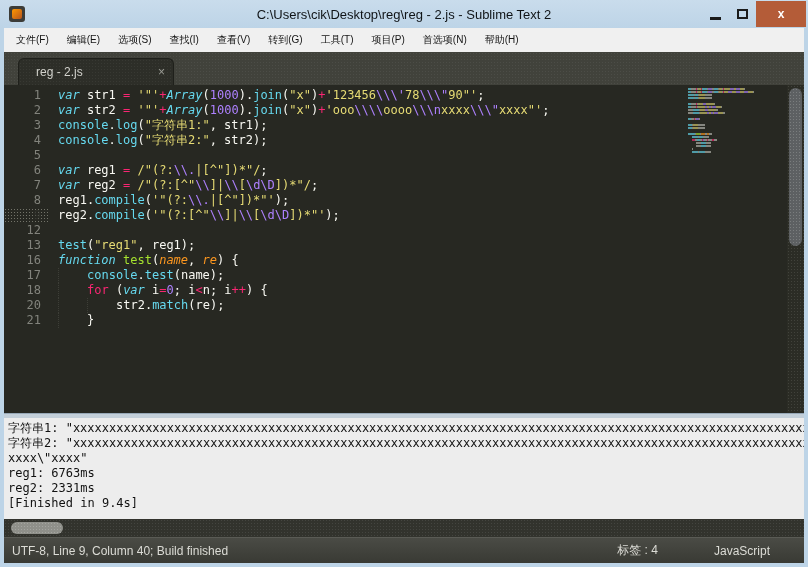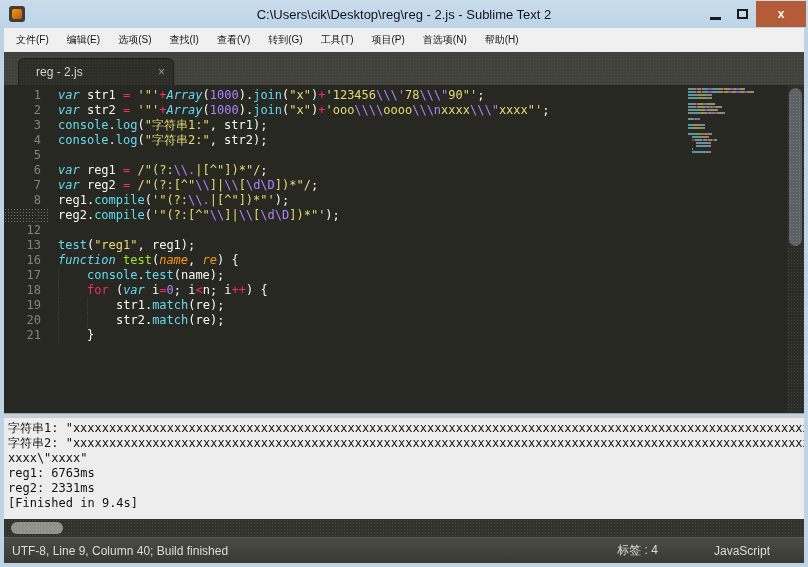--- a/index.html
+++ b/index.html
@@ -183,24 +183,20 @@
           </div>
           <div class="line">
             <span class="gut">17</span>
             <span class="code"><span class="s-ind">    </span><span class="s-sup">console</span><span class="s-pln">.</span><span class="s-sup">test</span><span class="s-pln">(name);</span></span>
           </div>
           <div class="line">
             <span class="gut">18</span>
             <span class="code"><span class="s-ind">    </span><span class="s-kw">for</span><span class="s-pln"> (</span><span class="s-kwi">var</span><span class="s-pln"> i</span><span class="s-op">=</span><span class="s-num">0</span><span class="s-pln">; i</span><span class="s-op">&lt;</span><span class="s-pln">n; i</span><span class="s-op">++</span><span class="s-pln">) {</span></span>
           </div>
           <div class="line">
-            <span class="gut">19</span>
-            <span class="code"><span class="s-ind">    </span><span class="s-ind">    </span><span class="s-pln">str1.</span><span class="s-sup">match</span><span class="s-pln">(re);</span></span>
-          </div>
-          <div class="line">
             <span class="gut">20</span>
             <span class="code"><span class="s-ind">    </span><span class="s-ind">    </span><span class="s-pln">str2.</span><span class="s-sup">match</span><span class="s-pln">(re);</span></span>
           </div>
           <div class="line">
             <span class="gut">21</span>
             <span class="code"><span class="s-ind">    </span><span class="s-pln">}</span></span>
           </div>
         </div>
       <div class="minimap">
           <div class="mm-line"><span class="m-kwi" style="width: 3px;"></span><span class="m-pln" style="width: 5px;"></span><span class="m-op" style="width: 1px;"></span><span class="m-pln" style="width: 1px;"></span><span class="m-str" style="width: 3px;"></span><span class="m-op" style="width: 1px;"></span><span class="m-kwi" style="width: 5px;"></span><span class="m-pln" style="width: 1px;"></span><span class="m-num" style="width: 4px;"></span><span class="m-pln" style="width: 2px;"></span><span class="m-sup" style="width: 4px;"></span><span class="m-pln" style="width: 1px;"></span><span class="m-str" style="width: 3px;"></span><span class="m-pln" style="width: 1px;"></span><span class="m-op" style="width: 1px;"></span><span class="m-str" style="width: 6px;"></span><span class="m-esc" style="width: 2px;"></span><span class="m-esc" style="width: 2px;"></span><span class="m-str" style="width: 2px;"></span><span class="m-esc" style="width: 2px;"></span><span class="m-esc" style="width: 2px;"></span><span class="m-str" style="width: 4px;"></span><span class="m-pln" style="width: 1px;"></span></div>

